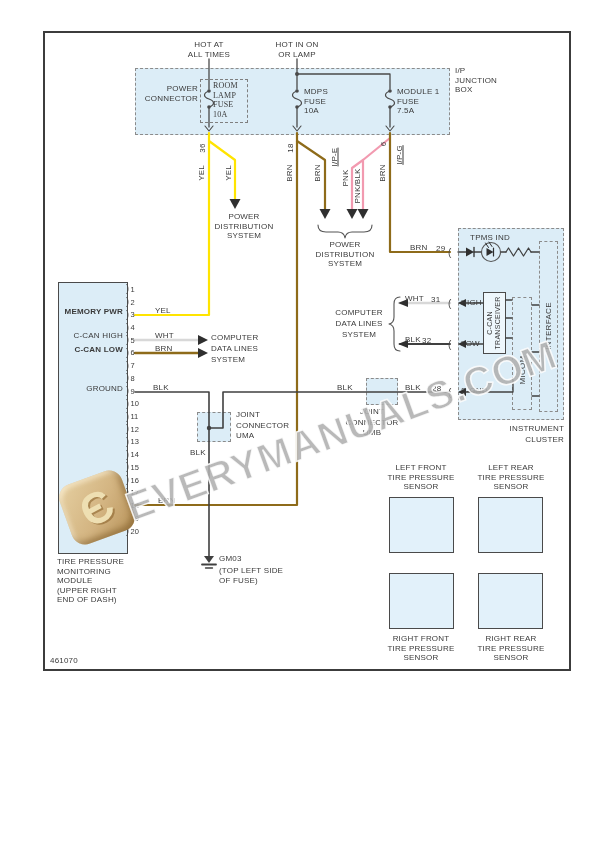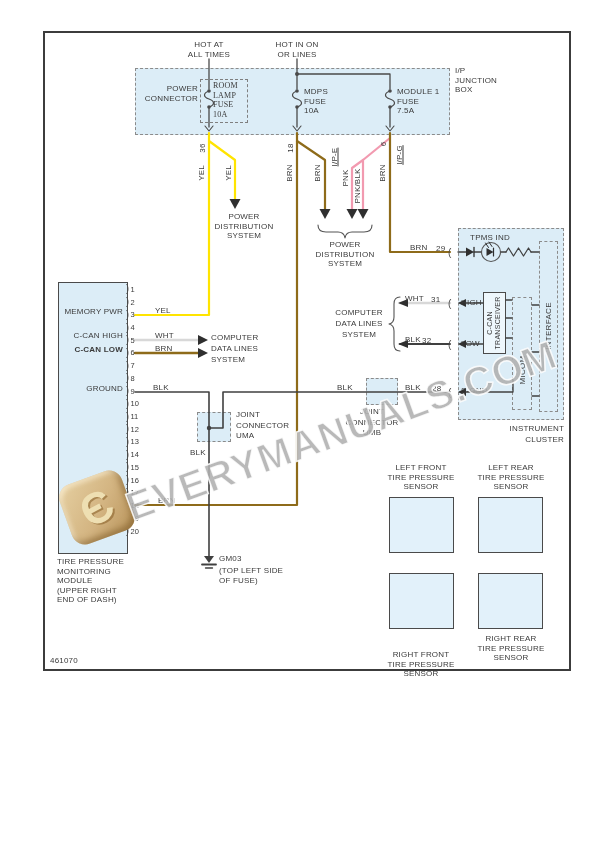--- a/index.html
+++ b/index.html
@@ -151,21 +151,21 @@
         <line x1="488.5" y1="247.5" x2="485.5" y2="243" stroke="#2f2f2f" stroke-width="1"></line>
         <line x1="492" y1="246.5" x2="489" y2="242" stroke="#2f2f2f" stroke-width="1"></line>
         <path d="M506,252 l2.5,-4 5,8 5,-8 5,8 5,-8 2.5,4" stroke="#404040" stroke-width="1.2"></path>
       </g>
     </g>
   </svg>
 
   <div class="lbl c z3" style="left:174px;top:40px;width:70px;">HOT AT
 ALL TIMES</div>
   <div class="lbl c z3" style="left:262px;top:40px;width:70px;">HOT IN ON
-OR LINES</div>
+OR LAMP</div>
   <div class="lbl z3" style="left:455px;top:66px;">I/P
 JUNCTION
 BOX</div>
   <div class="lbl r z3" style="left:140px;top:84px;width:58px;">POWER
 CONNECTOR</div>
   <div class="lbl z3" style="left:213px;top:81px;font-family:Liberation Serif, serif;">ROOM
 LAMP
 FUSE
 10A</div>
   <div class="lbl z3" style="left:304px;top:87px;">MDPS
@@ -310,21 +310,21 @@
       </div>
       <div class="pin-row">
         <span class="pin-paren">)</span>
         <span>19</span>
       </div>
       <div class="pin-row">
         <span class="pin-paren">)</span>
         <span>20</span>
       </div>
     </div>
-  <div class="lbl r z3" style="left:59px;top:307px;width:64px;">MEMORY PWR</div>
+  <div class="lbl r z3" style="left:59px;top:307px;width:64px;font-weight:bold;">MEMORY PWR</div>
   <div class="lbl r z3" style="left:59px;top:331px;width:64px;">C-CAN HIGH</div>
   <div class="lbl r z3" style="left:59px;top:345px;width:64px;font-weight:bold;">C-CAN LOW</div>
   <div class="lbl r z3" style="left:59px;top:384px;width:64px;">GROUND</div>
   <div class="lbl r z3" style="left:59px;top:497px;width:64px;">ON/START IN</div>
   <div class="lbl z3" style="left:57px;top:557px;">TIRE PRESSURE
 MONITORING
 MODULE
 (UPPER RIGHT
 END OF DASH)</div>
 
@@ -338,21 +338,21 @@
   <div class="lbl z3" style="left:219px;top:554px;">GM03</div>
   <div class="lbl z3" style="left:219px;top:566px;line-height:10px;">(TOP LEFT SIDE
 OF FUSE)</div>
 
   <div class="lbl c z3" style="left:381px;top:463px;width:80px;">LEFT FRONT
 TIRE PRESSURE
 SENSOR</div>
   <div class="lbl c z3" style="left:471px;top:463px;width:80px;">LEFT REAR
 TIRE PRESSURE
 SENSOR</div>
-  <div class="lbl c z3" style="left:381px;top:634px;width:80px;margin-top:16px;">RIGHT FRONT
+  <div class="lbl c z3" style="left:381px;top:634px;width:80px;">RIGHT FRONT
 TIRE PRESSURE
 SENSOR</div>
   <div class="lbl c z3" style="left:471px;top:634px;width:80px;">RIGHT REAR
 TIRE PRESSURE
 SENSOR</div>
 
   <div class="lbl z3" style="left:50px;top:656px;">461070</div>
 
   <div id="wm-logo">
       <span>Є</span>

